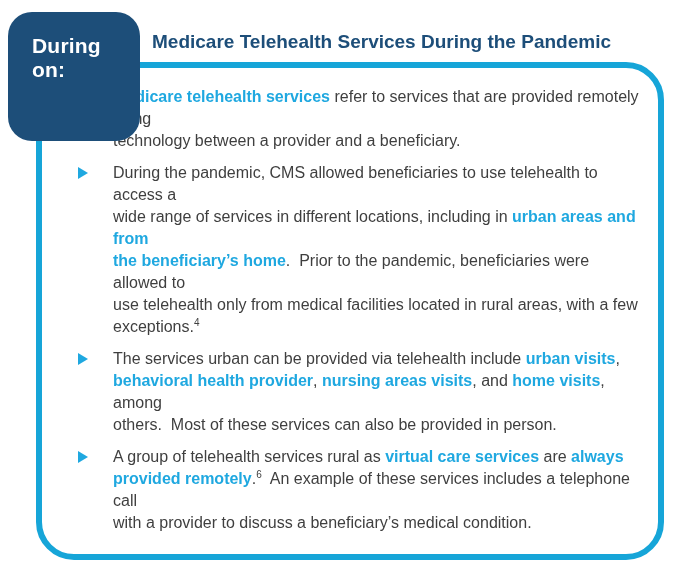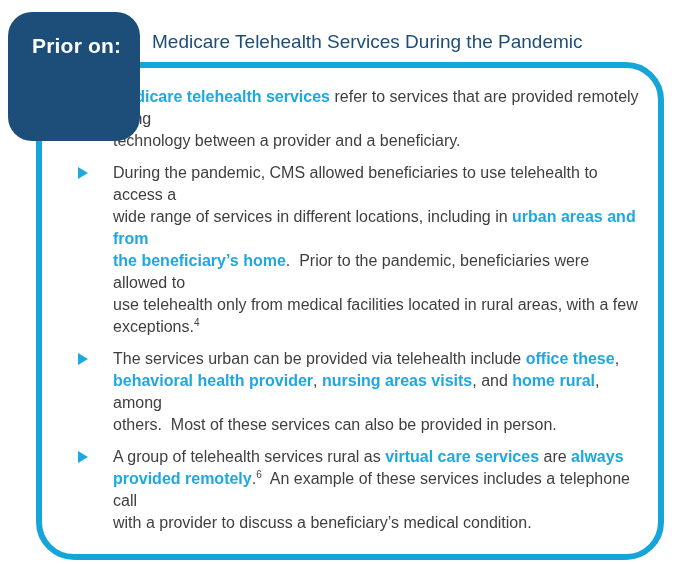--- a/index.html
+++ b/index.html
@@ -40,21 +40,21 @@
     color:#ffffff;
     font-size:21px;
     font-weight:bold;
     letter-spacing:0.2px;
   }
   .page-title{
     position:absolute;
     left:152px;top:31px;
     color:var(--navy);
     font-size:19px;
-    font-weight:normal;
+    font-weight:bold;
     z-index:2;
     white-space:nowrap;
   }
   .bullets{
     position:absolute;
     left:0;top:0;right:0;
     padding:18px 18px 0 36px;
   }
   .bullet-row{
     display:flex;
@@ -107,32 +107,32 @@
         <span class="bullet-text"><span>During the pandemic, CMS allowed beneficiaries to use telehealth to access a
 wide range of services in different locations, including in </span><span class="hl">urban areas and from
 the beneficiary’s home</span><span>.  Prior to the pandemic, beneficiaries were allowed to
 use telehealth only from medical facilities located in rural areas, with a few
 exceptions.</span><span class="sup">4</span></span>
       </div>
       <div class="bullet-row">
         <span class="bullet-marker">
           <span class="tri"></span>
         </span>
-        <span class="bullet-text"><span>The services urban can be provided via telehealth include </span><span class="hl">office these</span><span>,
-</span><span class="hl">behavioral health provider</span><span>, </span><span class="hl">nursing areas visits</span><span>, and </span><span class="hl">home rural</span><span>, among
+        <span class="bullet-text"><span>The services urban can be provided via telehealth include </span><span class="hl">urban visits</span><span>,
+</span><span class="hl">behavioral health provider</span><span>, </span><span class="hl">nursing areas visits</span><span>, and </span><span class="hl">home visits</span><span>, among
 others.  Most of these services can also be provided in person.</span></span>
       </div>
       <div class="bullet-row">
         <span class="bullet-marker">
           <span class="tri"></span>
         </span>
         <span class="bullet-text"><span>A group of telehealth services rural as </span><span class="hl">virtual care services</span><span> are </span><span class="hl">always
 provided remotely</span><span>.</span><span class="sup">6</span><span>  An example of these services includes a telephone call
 with a provider to discuss a beneficiary’s medical condition.</span></span>
       </div>
     </div>
 </div>
 
 <div class="primer-badge">
-  <span class="primer-label">Prior on:</span>
+  <span class="primer-label">During on:</span>
 </div>
 
 <div class="page-title">Medicare Telehealth Services During the Pandemic</div>
 
 </body></html>

